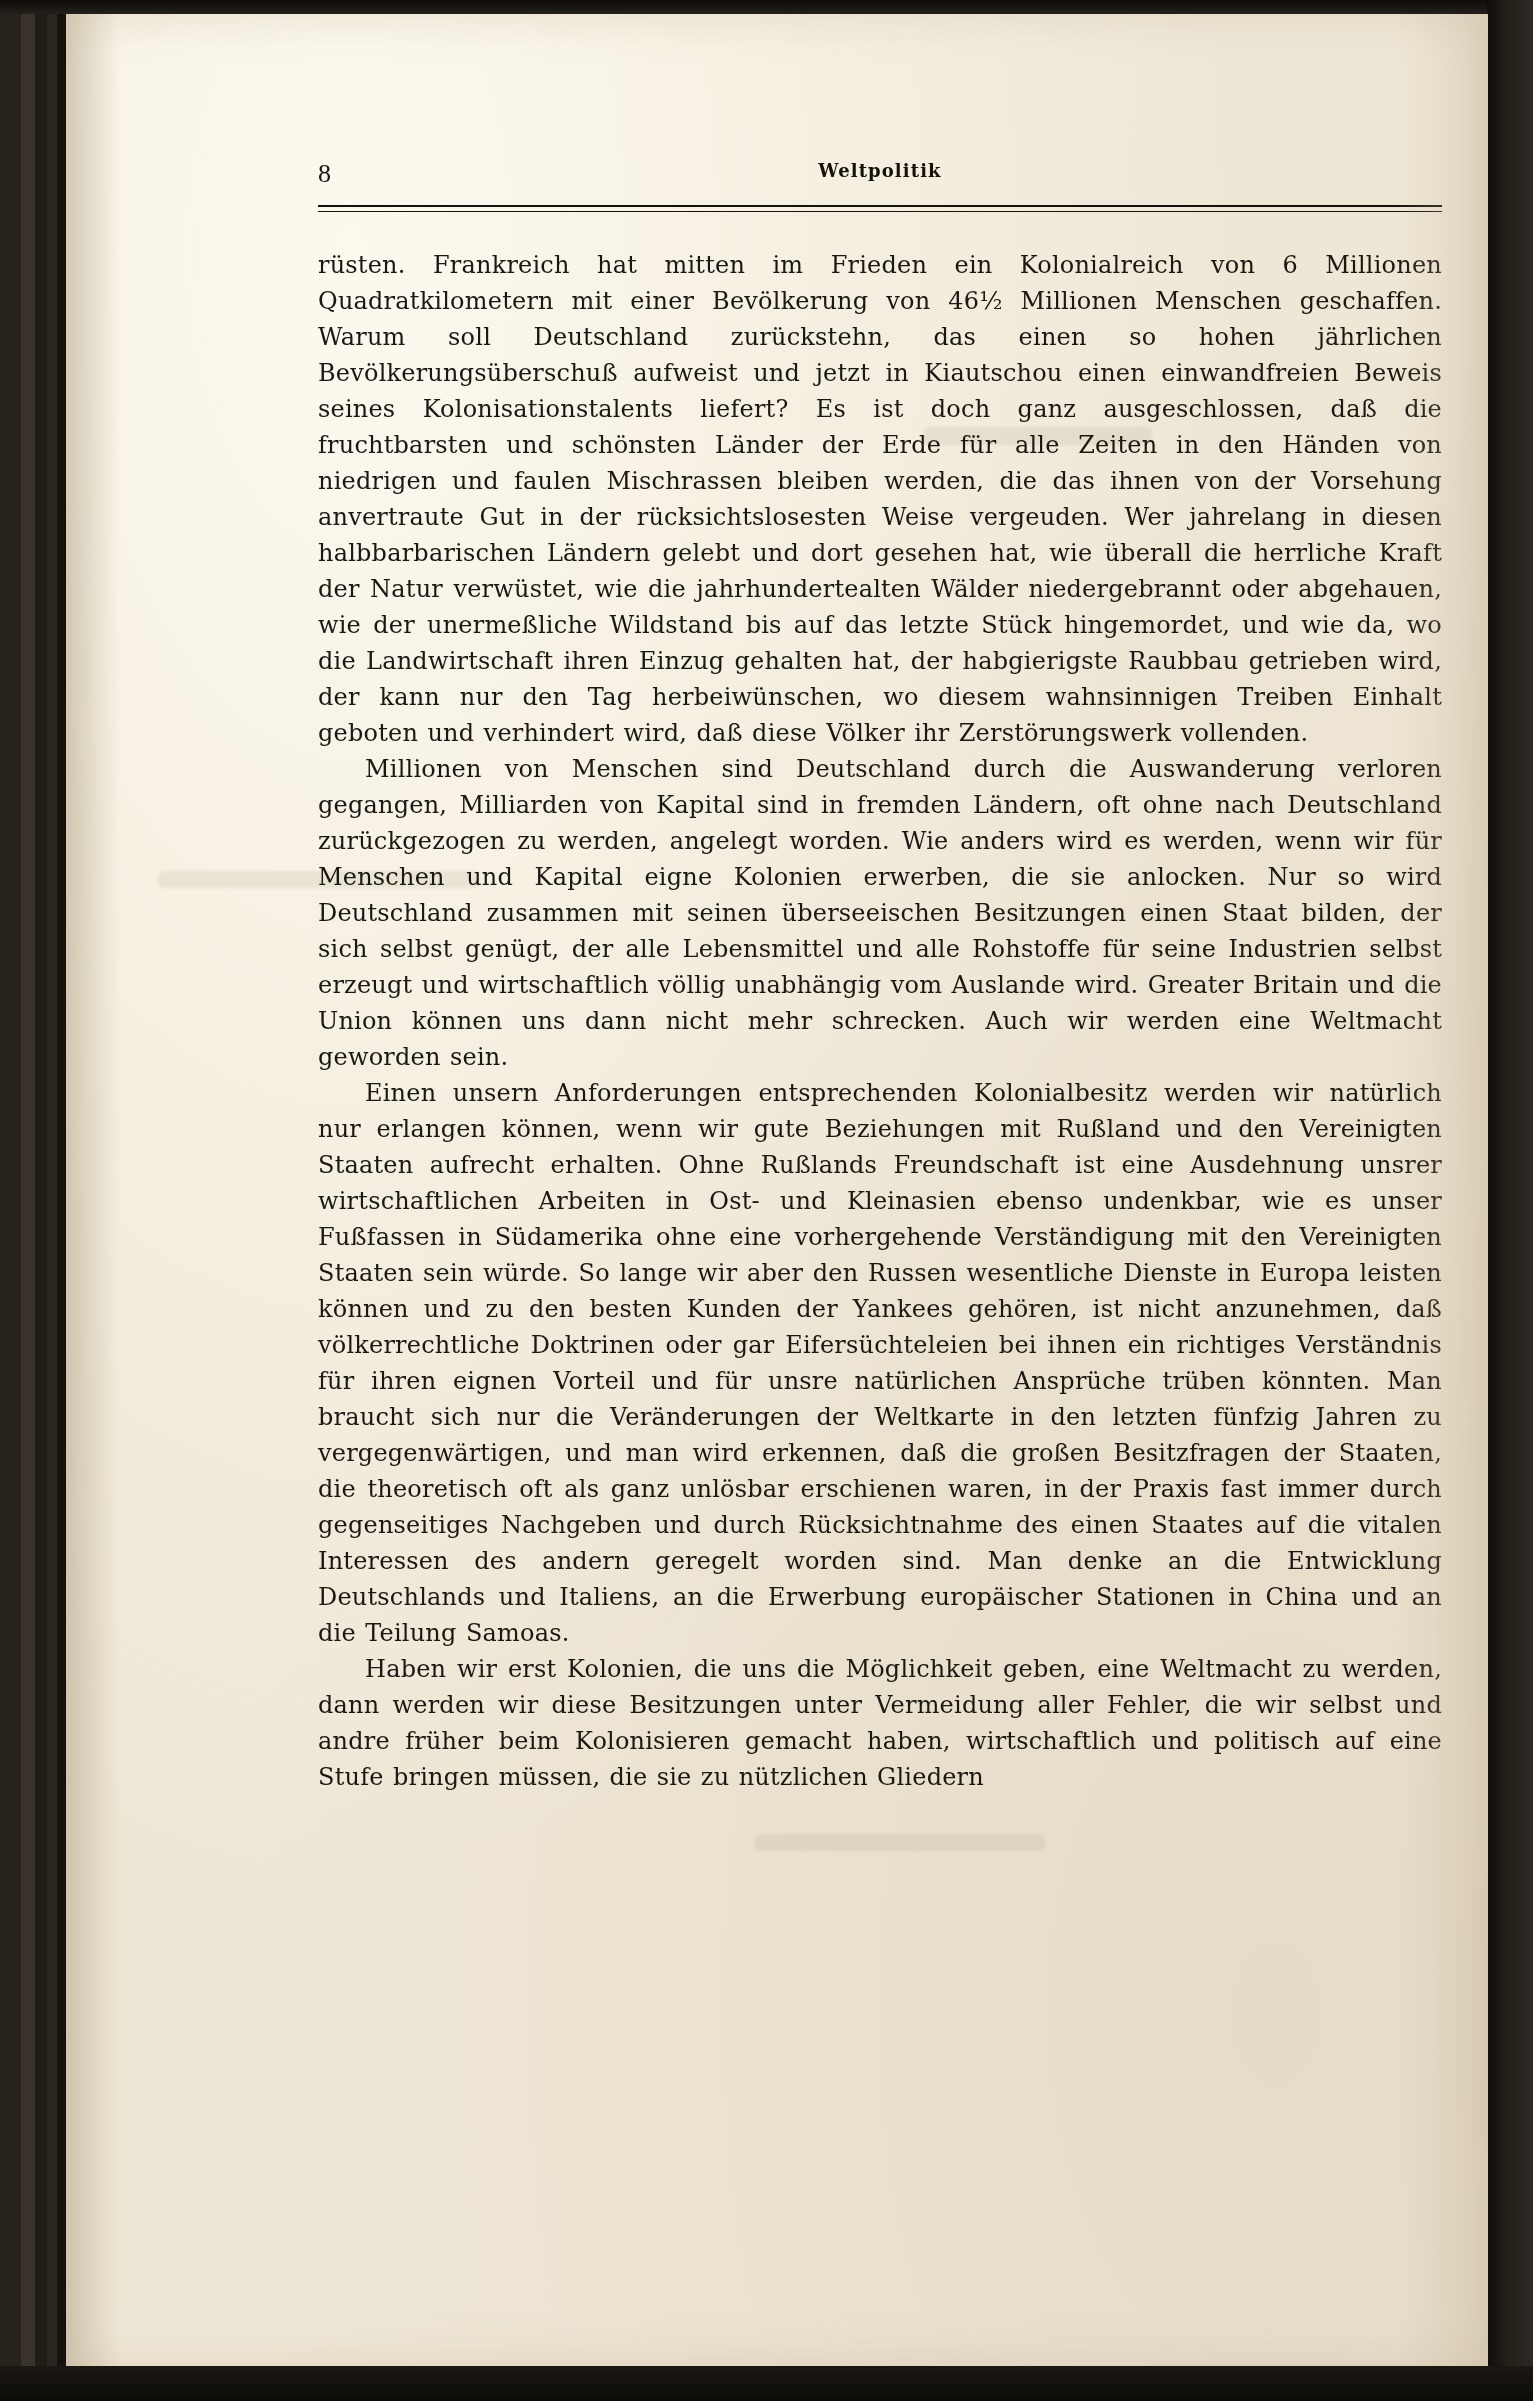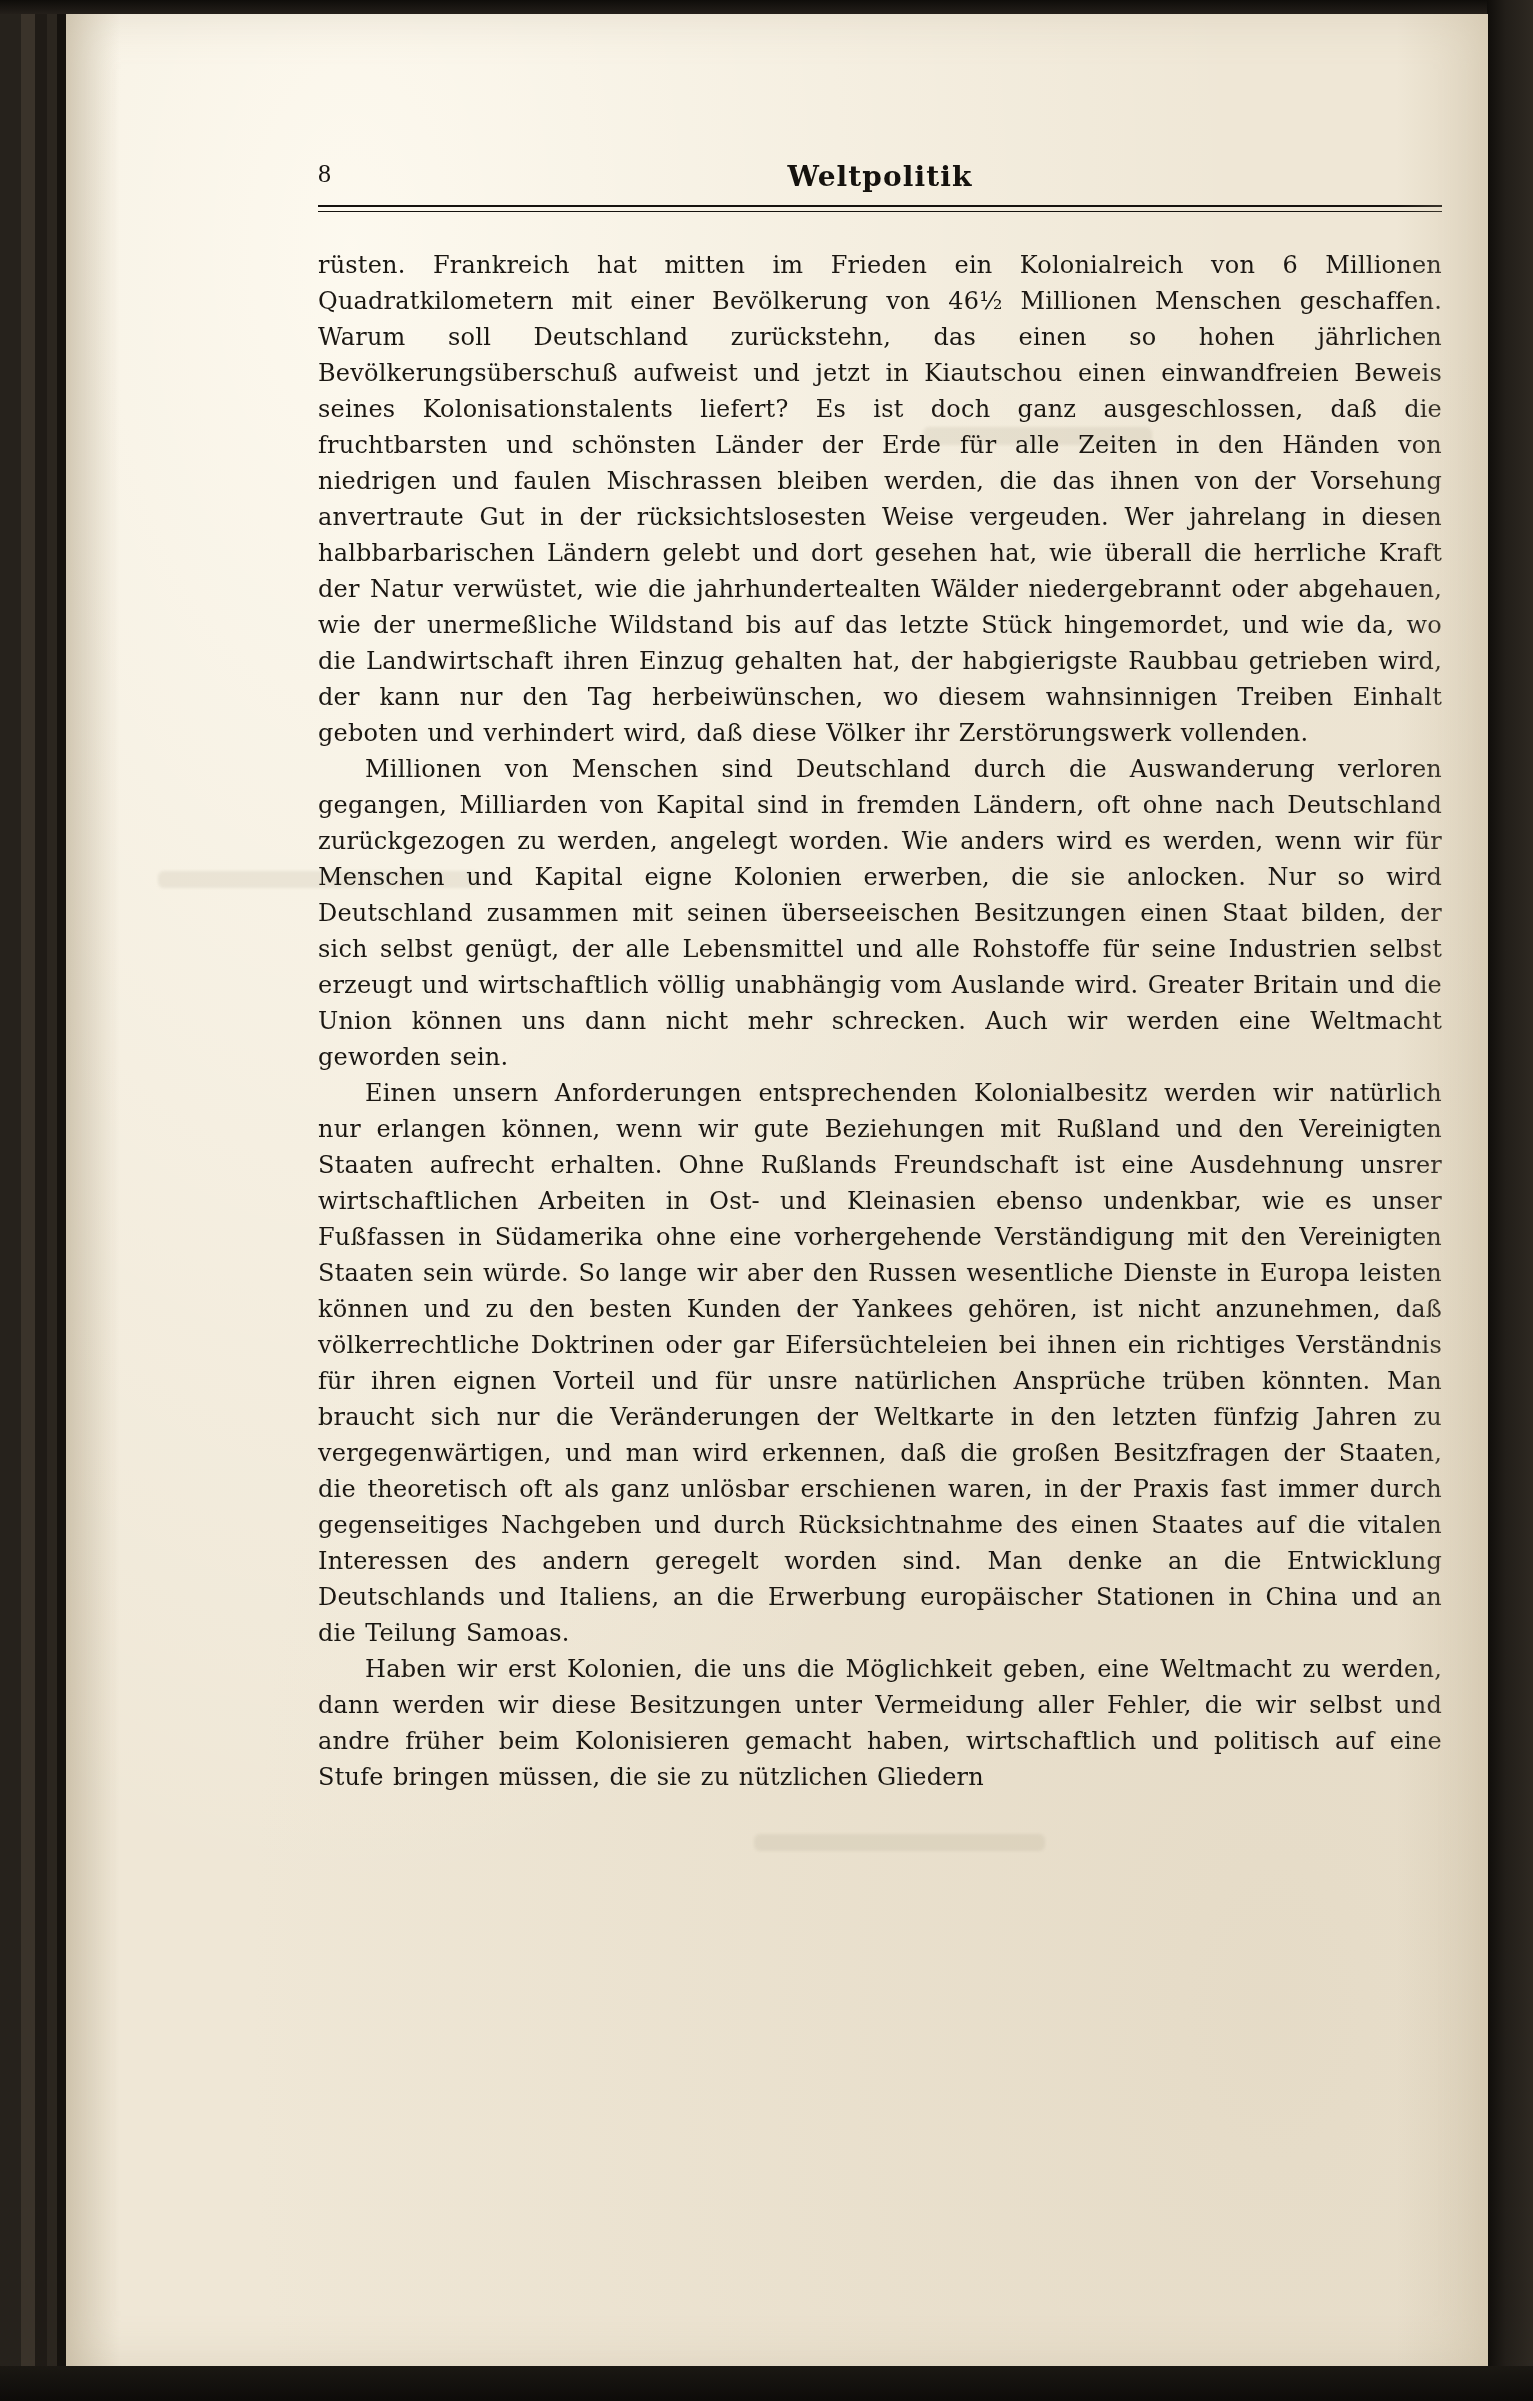--- a/index.html
+++ b/index.html
@@ -105,21 +105,21 @@
     color: #1a1713;
     letter-spacing: 0.4px;
   }
   .running-head {
     position: absolute;
     left: 0;
     right: 0;
     top: 1.5px;
     text-align: center;
     font-family: "DejaVu Serif", "Liberation Serif", serif;
-    font-size: 28px;
+    font-size: 18px;
     font-weight: 700;
     color: #15120e;
     letter-spacing: 1.1px;
   }
   .rule-double {
     width: 1124px;
     margin-top: 6.1px;
     border-top: 2.3px solid #15120e;
     border-bottom: 1.5px solid #15120e;
     height: 3.8px;

